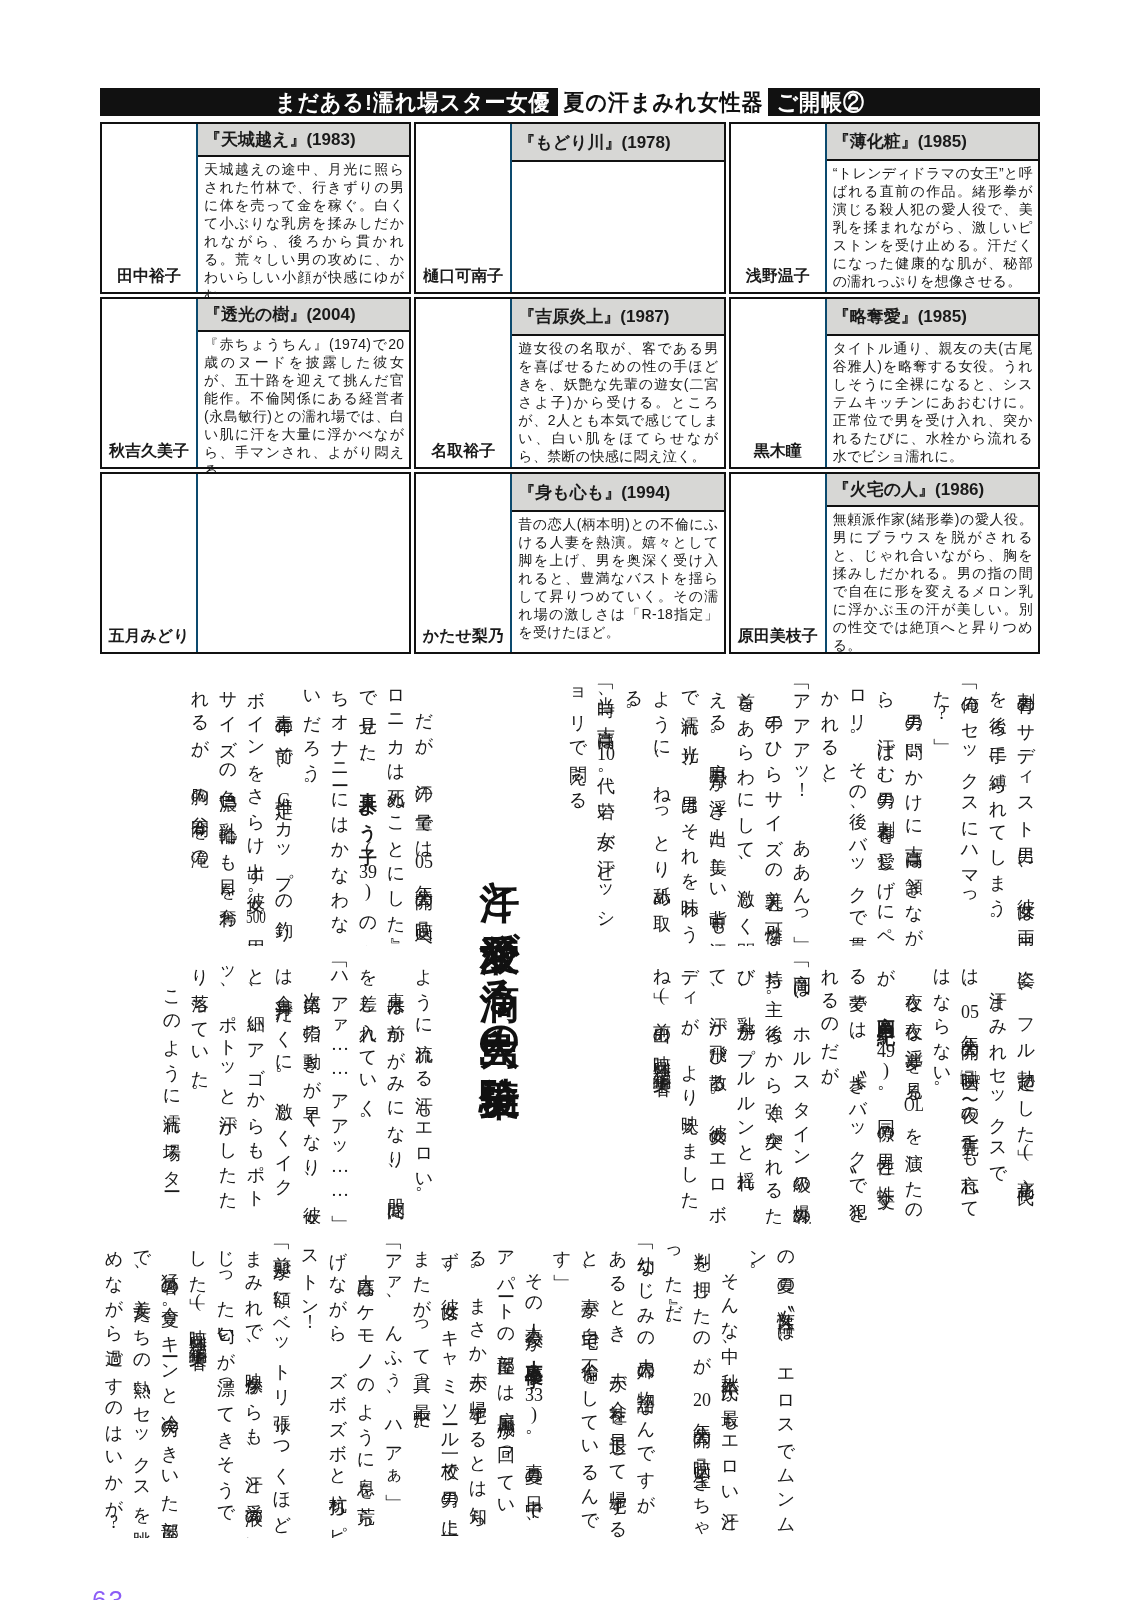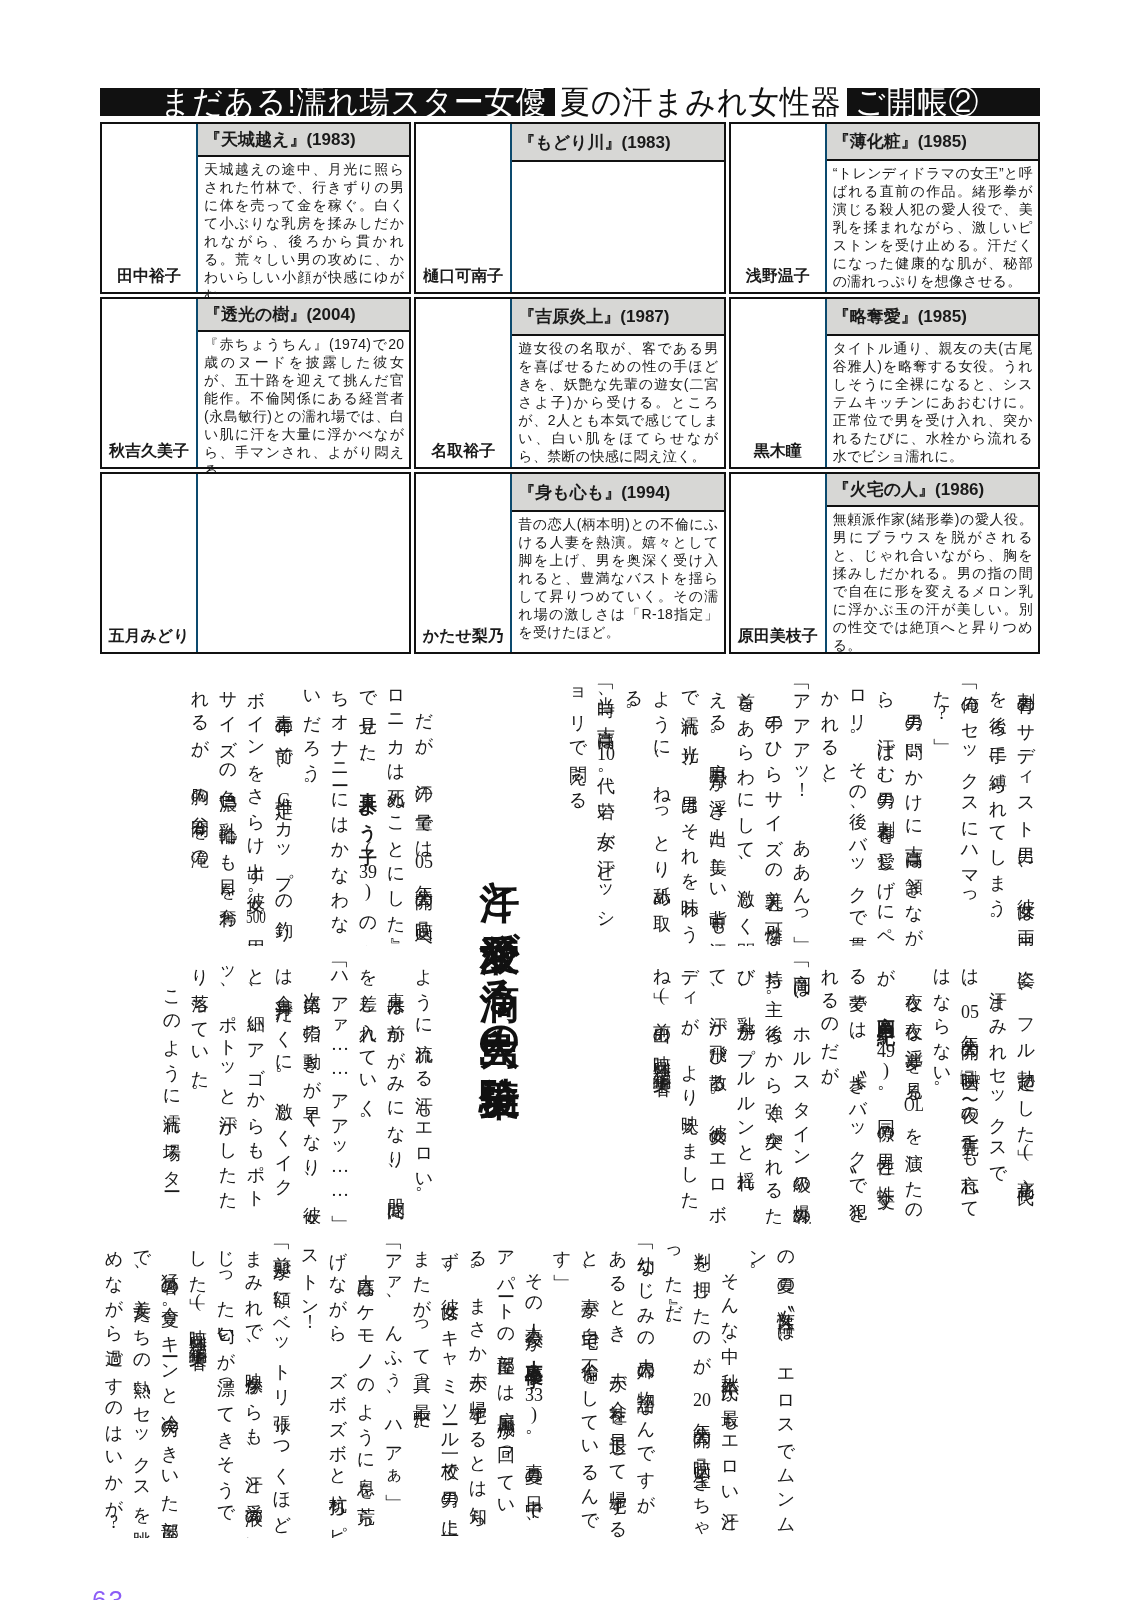--- a/index.html
+++ b/index.html
@@ -6,21 +6,21 @@
   body{
     width:1133px;height:1600px;position:relative;overflow:hidden;
     background:#ffffff;color:#1a1a1a;
     font-family:"Liberation Sans",sans-serif;
   }
   .content{position:absolute;left:100px;top:88px;width:940px;}
 
   
   .header-bar{
     background:#111111;height:28px;display:flex;align-items:center;justify-content:center;
-    font-weight:400;font-size:30px;letter-spacing:1px;white-space:nowrap;
+    font-weight:700;font-size:21px;letter-spacing:1px;white-space:nowrap;
   }
   .header-bar .hwhite{color:#ffffff;transform:scaleY(1.08);}
   .header-bar .hblack{
     color:#111111;background:#ffffff;padding:0 5px;margin:0 8px;line-height:36px;
     transform:scaleY(1.08);
   }
 
   
   .grid{
     margin-top:6px;display:grid;grid-template-columns:repeat(3,1fr);
@@ -116,21 +116,21 @@
     </div>
 
     <div class="cell">
       <div class="photo-col">
         <div class="photo">
           <span class="age">(63)</span>
         </div>
         <div class="pname">樋口可南子</div>
       </div>
       <div class="text-col">
-        <div class="film-title">『もどり川』(1983)</div>
+        <div class="film-title">『もどり川』(1978)</div>
       </div>
     </div>
 
     <div class="cell">
       <div class="photo-col">
         <div class="photo">
           <span class="age">(61)</span>
         </div>
         <div class="pname">浅野温子</div>
       </div>

